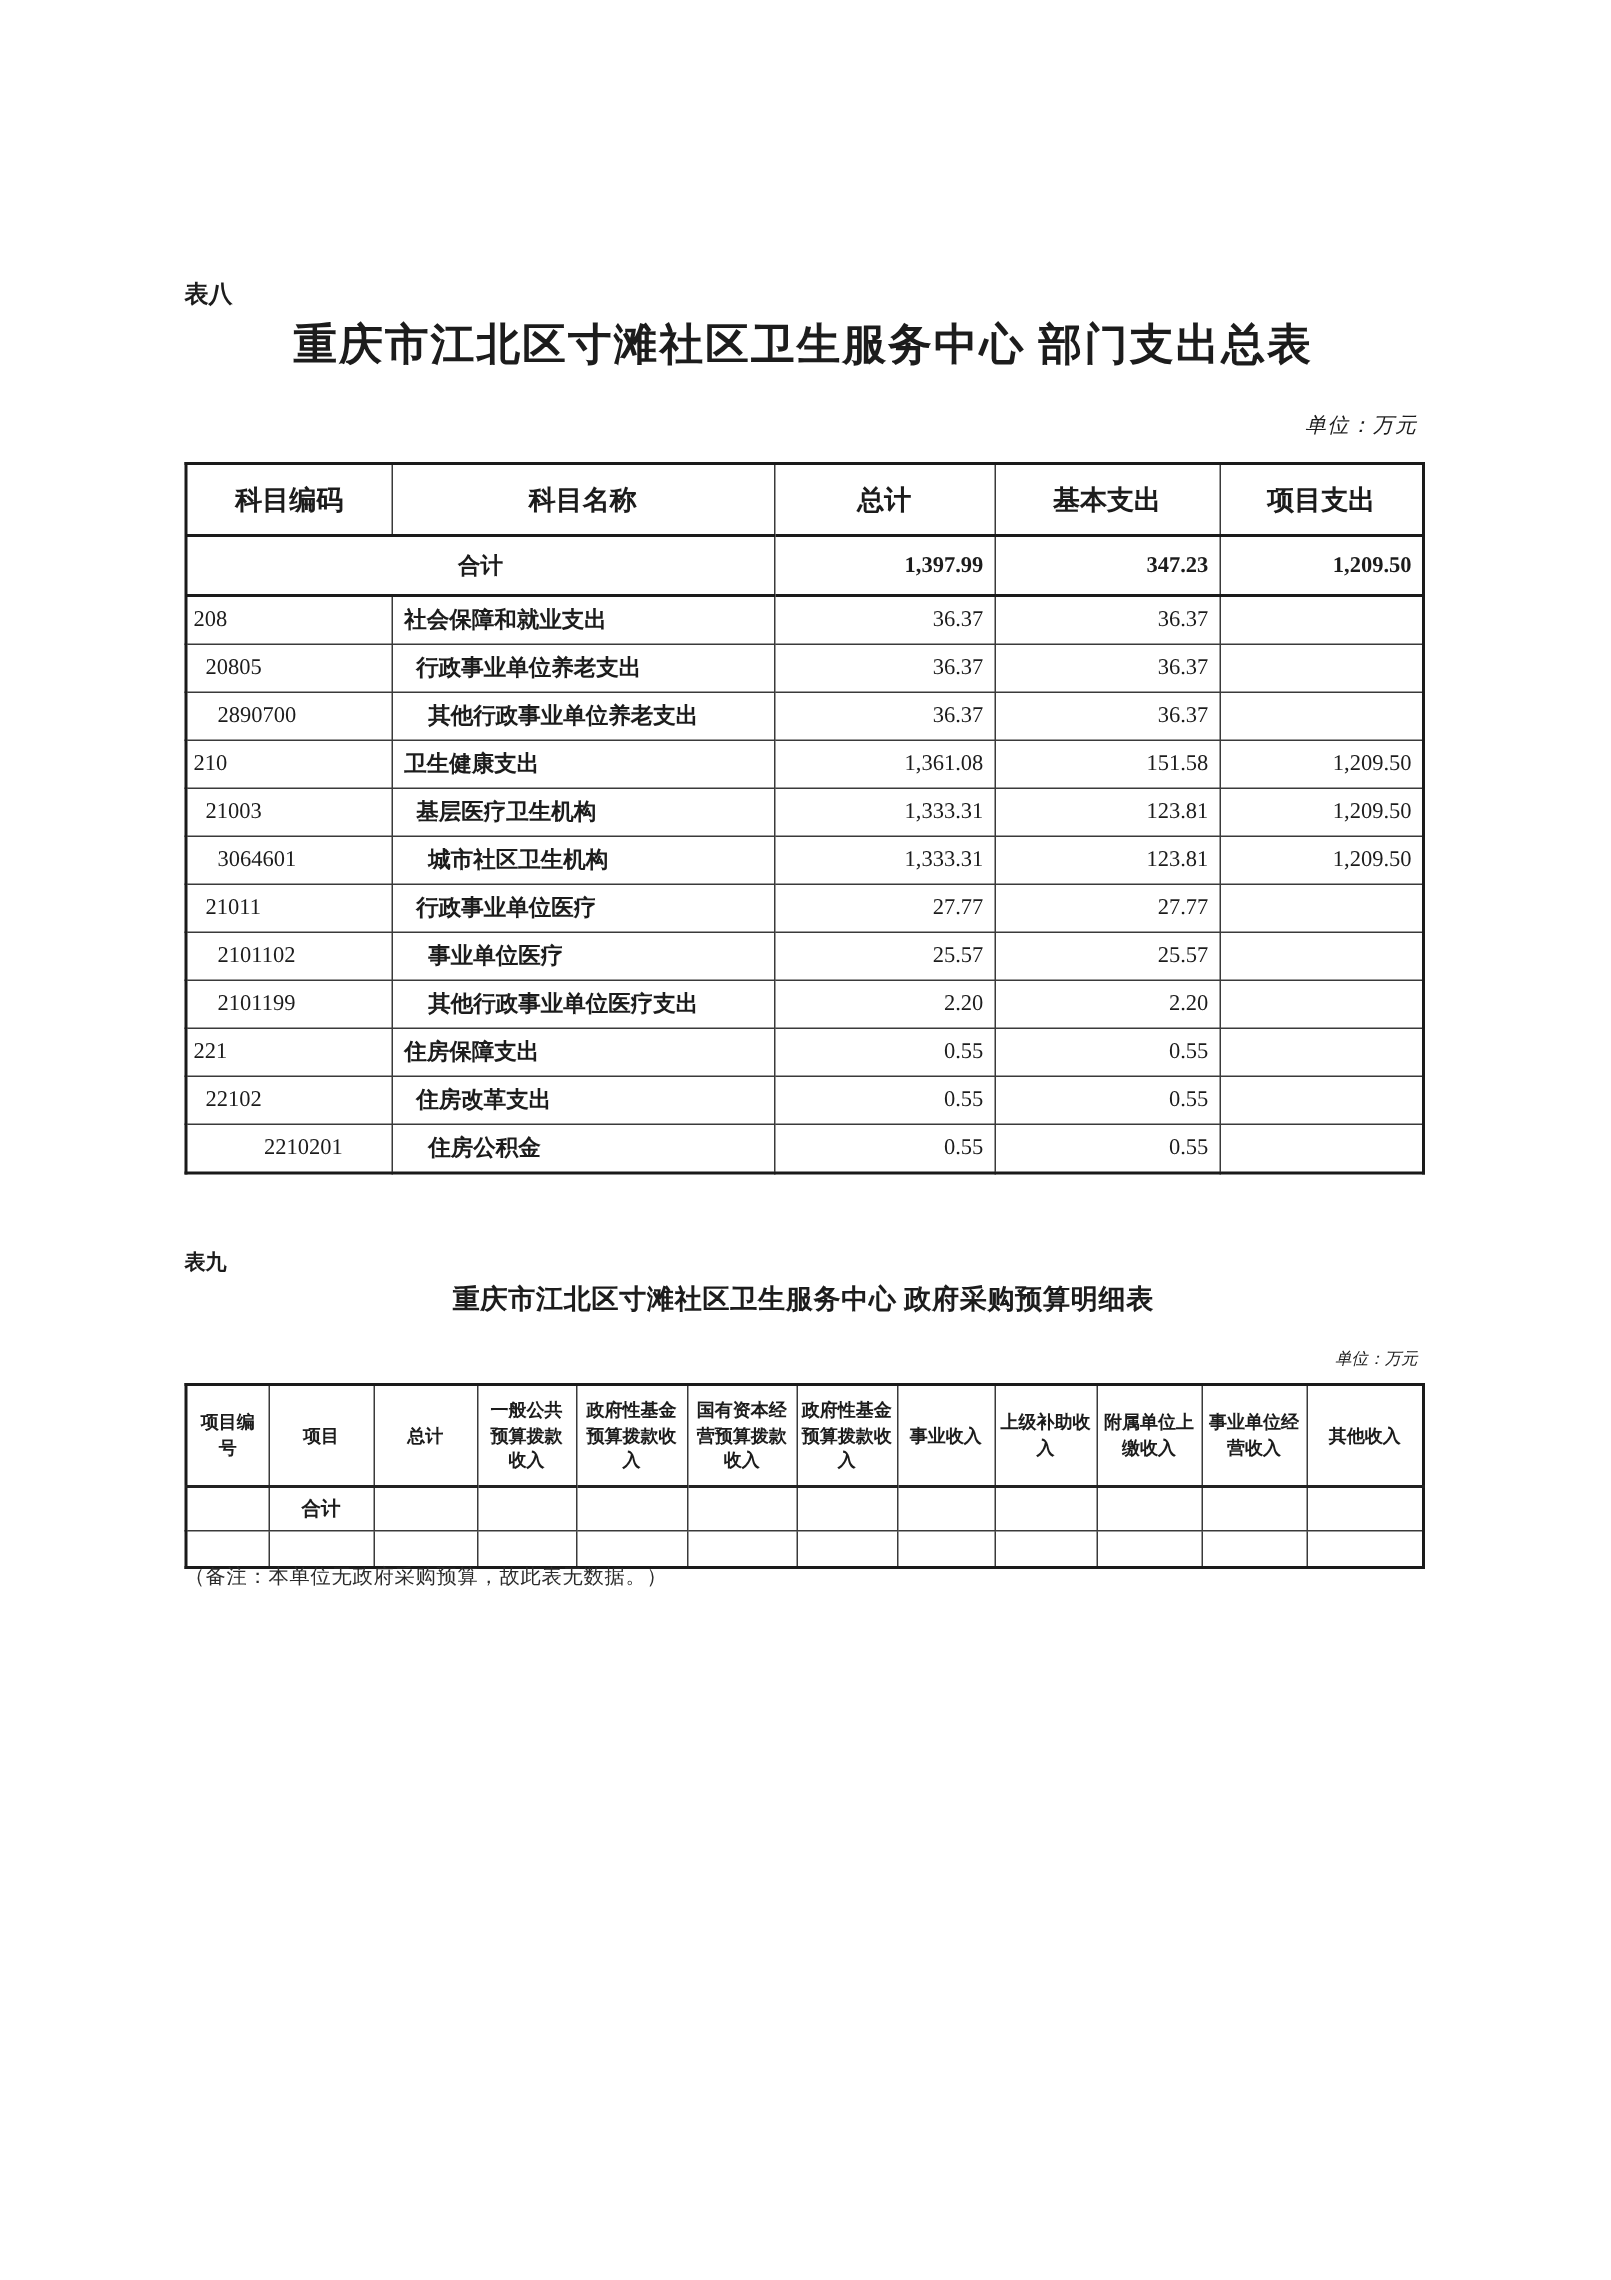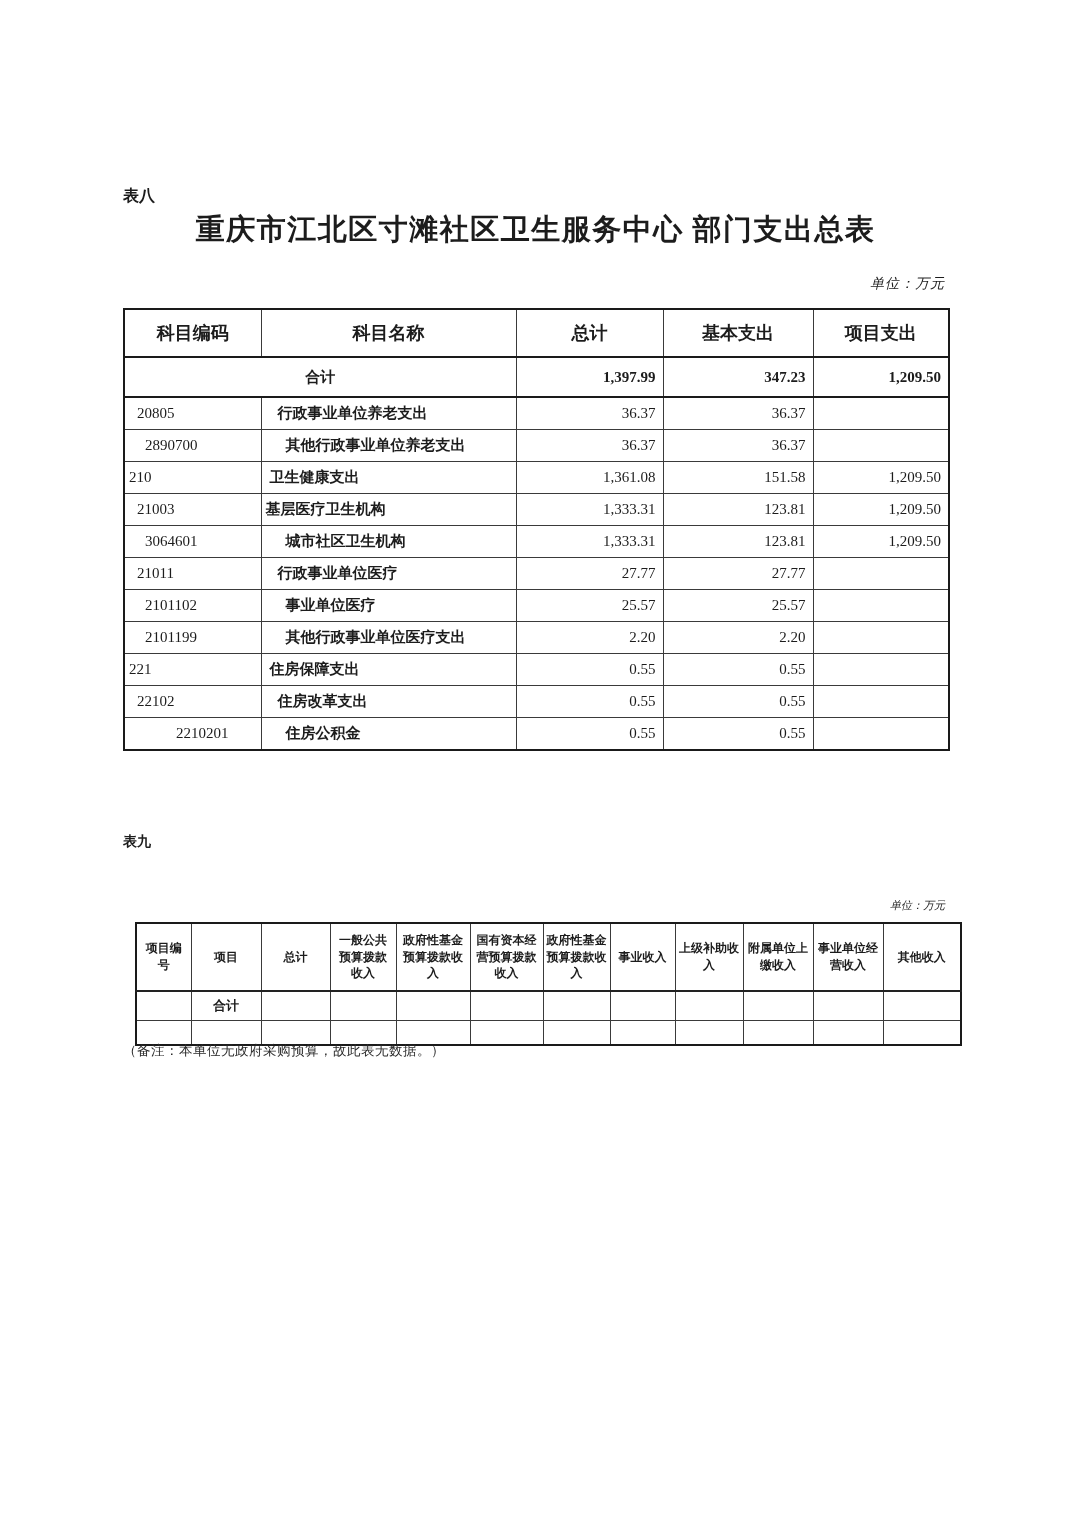--- a/index.html
+++ b/index.html
@@ -43,21 +43,21 @@
   
   .tag9 { left:123px; top:833px; font-size:14px; font-weight:bold; }
   .title9 {
     left:123px; top:854px; width:825px;
     text-align:center; font-size:18px; font-weight:bold; letter-spacing:0.5px;
     white-space:nowrap;
   }
   .unit9 { left:123px; top:898px; width:822px; text-align:right; font-size:11px; font-style:italic; }
 
   table.t9 {
-    position:absolute; left:135px; top:922px; width:825px;
+    position:absolute; left:123px; top:922px; width:825px;
     border-collapse:collapse; table-layout:fixed;
     border:2px solid #1a1a1a;
   }
   table.t9 th, table.t9 td { border:1px solid #3a3a3a; overflow:hidden; }
   table.t9 thead th {
     height:62px; font-size:12px; font-weight:bold; text-align:center;
     padding:2px 3px; line-height:1.4;
     border-bottom:2px solid #222;
   }
   table.t9 tr.t9-total td { height:26px; font-size:13px; }
@@ -95,20 +95,27 @@
     <tbody>
       <tr class="total-row">
           <td class="total-label" colspan="2">合计</td>
           <td class="num bold">1,397.99</td>
           <td class="num bold">347.23</td>
           <td class="num bold">1,209.50</td>
         </tr>
     </tbody>
     <tbody>
         <tr>
+          <td class="code" style="padding-left: 4px;">208</td>
+          <td class="name" style="padding-left: 8px;">社会保障和就业支出</td>
+          <td class="num">36.37</td>
+          <td class="num">36.37</td>
+          <td class="num"></td>
+        </tr>
+        <tr>
           <td class="code" style="padding-left: 12px;">20805</td>
           <td class="name" style="padding-left: 16px;">行政事业单位养老支出</td>
           <td class="num">36.37</td>
           <td class="num">36.37</td>
           <td class="num"></td>
         </tr>
         <tr>
           <td class="code" style="padding-left: 20px;">2890700</td>
           <td class="name" style="padding-left: 24px;">其他行政事业单位养老支出</td>
           <td class="num">36.37</td>
@@ -117,21 +124,21 @@
         </tr>
         <tr>
           <td class="code" style="padding-left: 4px;">210</td>
           <td class="name" style="padding-left: 8px;">卫生健康支出</td>
           <td class="num">1,361.08</td>
           <td class="num">151.58</td>
           <td class="num">1,209.50</td>
         </tr>
         <tr>
           <td class="code" style="padding-left: 12px;">21003</td>
-          <td class="name" style="padding-left: 4px;">基层医疗卫生机构</td>
+          <td class="name" style="padding-left: 16px;">基层医疗卫生机构</td>
           <td class="num">1,333.31</td>
           <td class="num">123.81</td>
           <td class="num">1,209.50</td>
         </tr>
         <tr>
           <td class="code" style="padding-left: 20px;">3064601</td>
           <td class="name" style="padding-left: 24px;">城市社区卫生机构</td>
           <td class="num">1,333.31</td>
           <td class="num">123.81</td>
           <td class="num">1,209.50</td>
@@ -175,20 +182,21 @@
           <td class="code" style="padding-left: 20px; text-align: center;">2210201</td>
           <td class="name" style="padding-left: 24px;">住房公积金</td>
           <td class="num">0.55</td>
           <td class="num">0.55</td>
           <td class="num"></td>
         </tr>
       </tbody>
   </table>
 
   <div class="abs tag9">表九</div>
+  <div class="abs title9">重庆市江北区寸滩社区卫生服务中心 政府采购预算明细表</div>
   <div class="abs unit9">单位：万元</div>
 
   <table class="t9">
     <colgroup>
         <col style="width: 55px;">
         <col style="width: 70px;">
         <col style="width: 69px;">
         <col style="width: 66px;">
         <col style="width: 74px;">
         <col style="width: 73px;">

